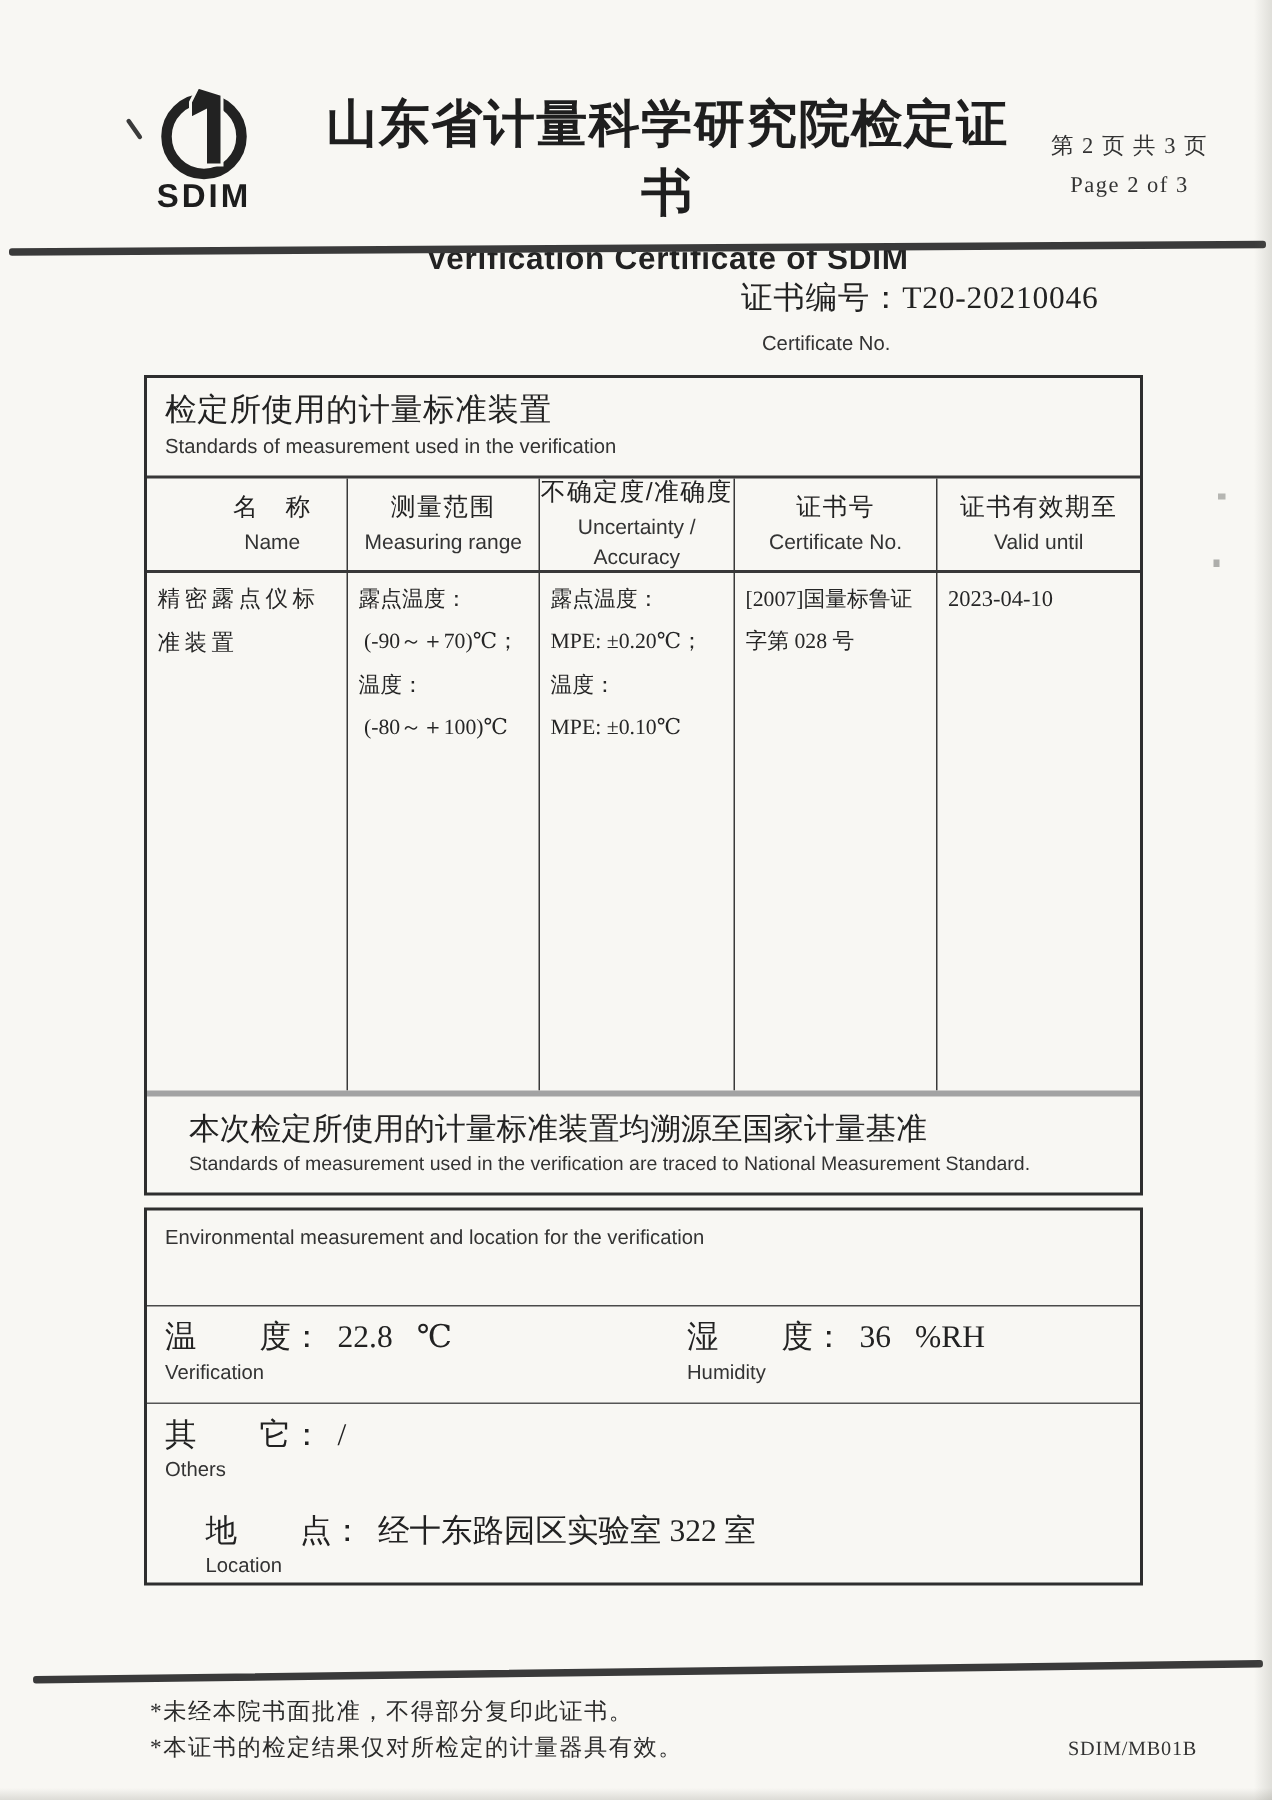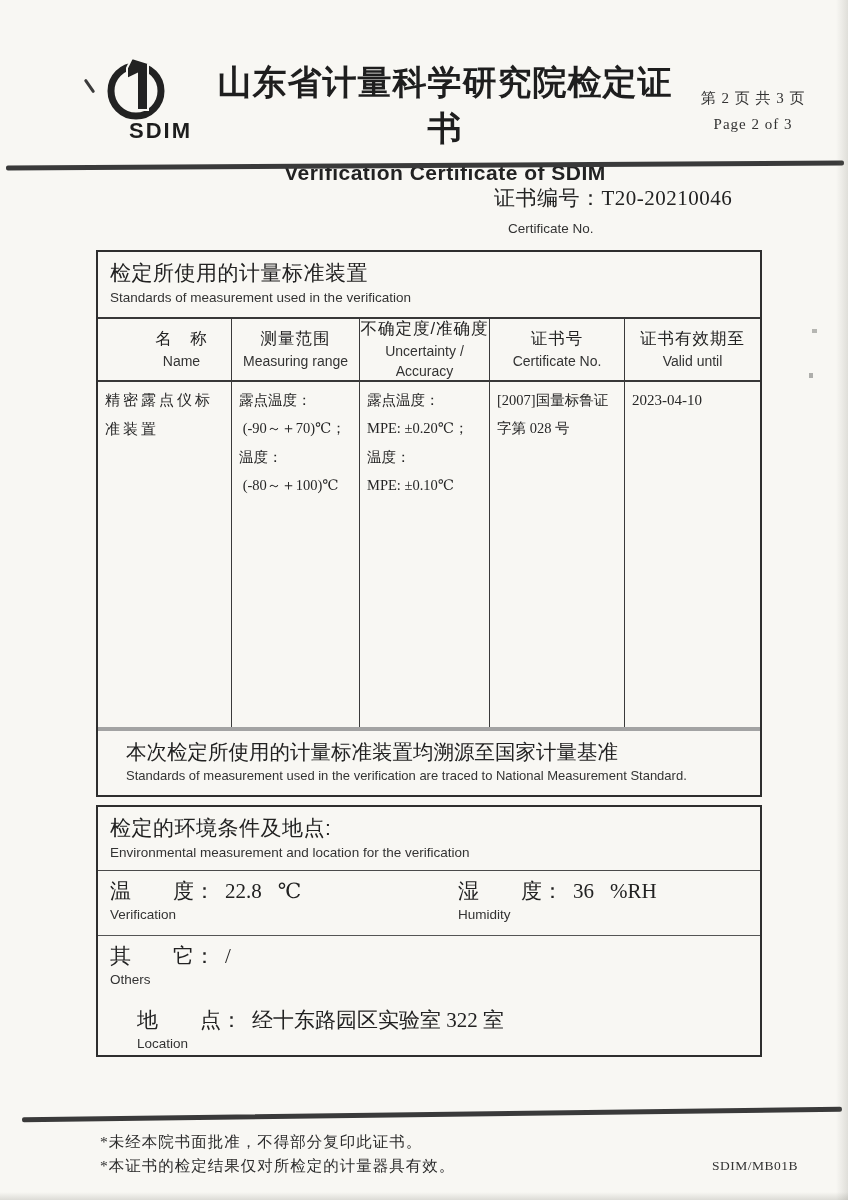--- a/index.html
+++ b/index.html
@@ -8,21 +8,21 @@
     position:relative; width:848px; height:1200px;
     background:#f8f7f3; overflow:hidden; color:#2b2b2b;
     font-family:"Liberation Serif","DejaVu Serif",serif;
   }
   .pre{ white-space:pre-wrap; }
 
   
   .logo{ position:absolute; left:80px; top:54px; width:112px; text-align:center; }
   .logo svg{ display:block; margin:0 auto; }
   .logo-text{ font-family:"Liberation Sans","DejaVu Sans",sans-serif;
-    font-weight:bold; font-size:22px; letter-spacing:2px; color:#1d1d1d; margin-top:-4px;text-align:right;}
+    font-weight:bold; font-size:22px; letter-spacing:2px; color:#1d1d1d; margin-top:-4px;}
   .title-block{ position:absolute; left:205px; top:60px; width:480px; text-align:center; }
   .title-cn{ font-size:34px; font-weight:bold; letter-spacing:1px; color:#1e1e1e; }
   .title-en{ font-family:"Liberation Sans","DejaVu Sans",sans-serif;
     font-size:21px; font-weight:bold; color:#222; margin-top:9px; letter-spacing:0.5px;}
   .page-info{ position:absolute; left:658px; top:86px; width:190px; text-align:center;
     font-size:15px; color:#333; line-height:1.7; letter-spacing:1px;}
   .rule-top{ position:absolute; left:6px; top:163px; width:838px; height:5px;
     background:#3a3a3a; transform:rotate(-0.35deg); border-radius:2px;}
   .cert-line{ position:absolute; left:494px; top:184px; font-size:21px; color:#222; letter-spacing:0.5px;}
   .cert-sub{ position:absolute; left:508px; top:221px; font-size:13.5px; color:#333;
@@ -158,21 +158,20 @@
     </div>
 
     <div class="trace">
       <div class="trace-cn">本次检定所使用的计量标准装置均溯源至国家计量基准</div>
       <div class="trace-en">Standards of measurement used in the verification are traced to National Measurement Standard.</div>
     </div>
   </div>
 
   <div class="box2">
     <div class="env-title">
-      <div class="sec-cn">检定的环境条件及地点:</div>
       <div class="sec-en">Environmental measurement and location for the verification</div>
     </div>
 
     <div class="env-row r-temp">
       <div>
         <div class="env-cn"><span>温　　度：</span><span class="env-val">22.8</span><span class="env-unit">℃</span></div>
         <div class="env-en">Verification</div>
       </div>
       <div class="hum-block">
         <div class="env-cn"><span>湿　　度：</span><span class="env-val">36</span><span class="env-unit">%RH</span></div>

